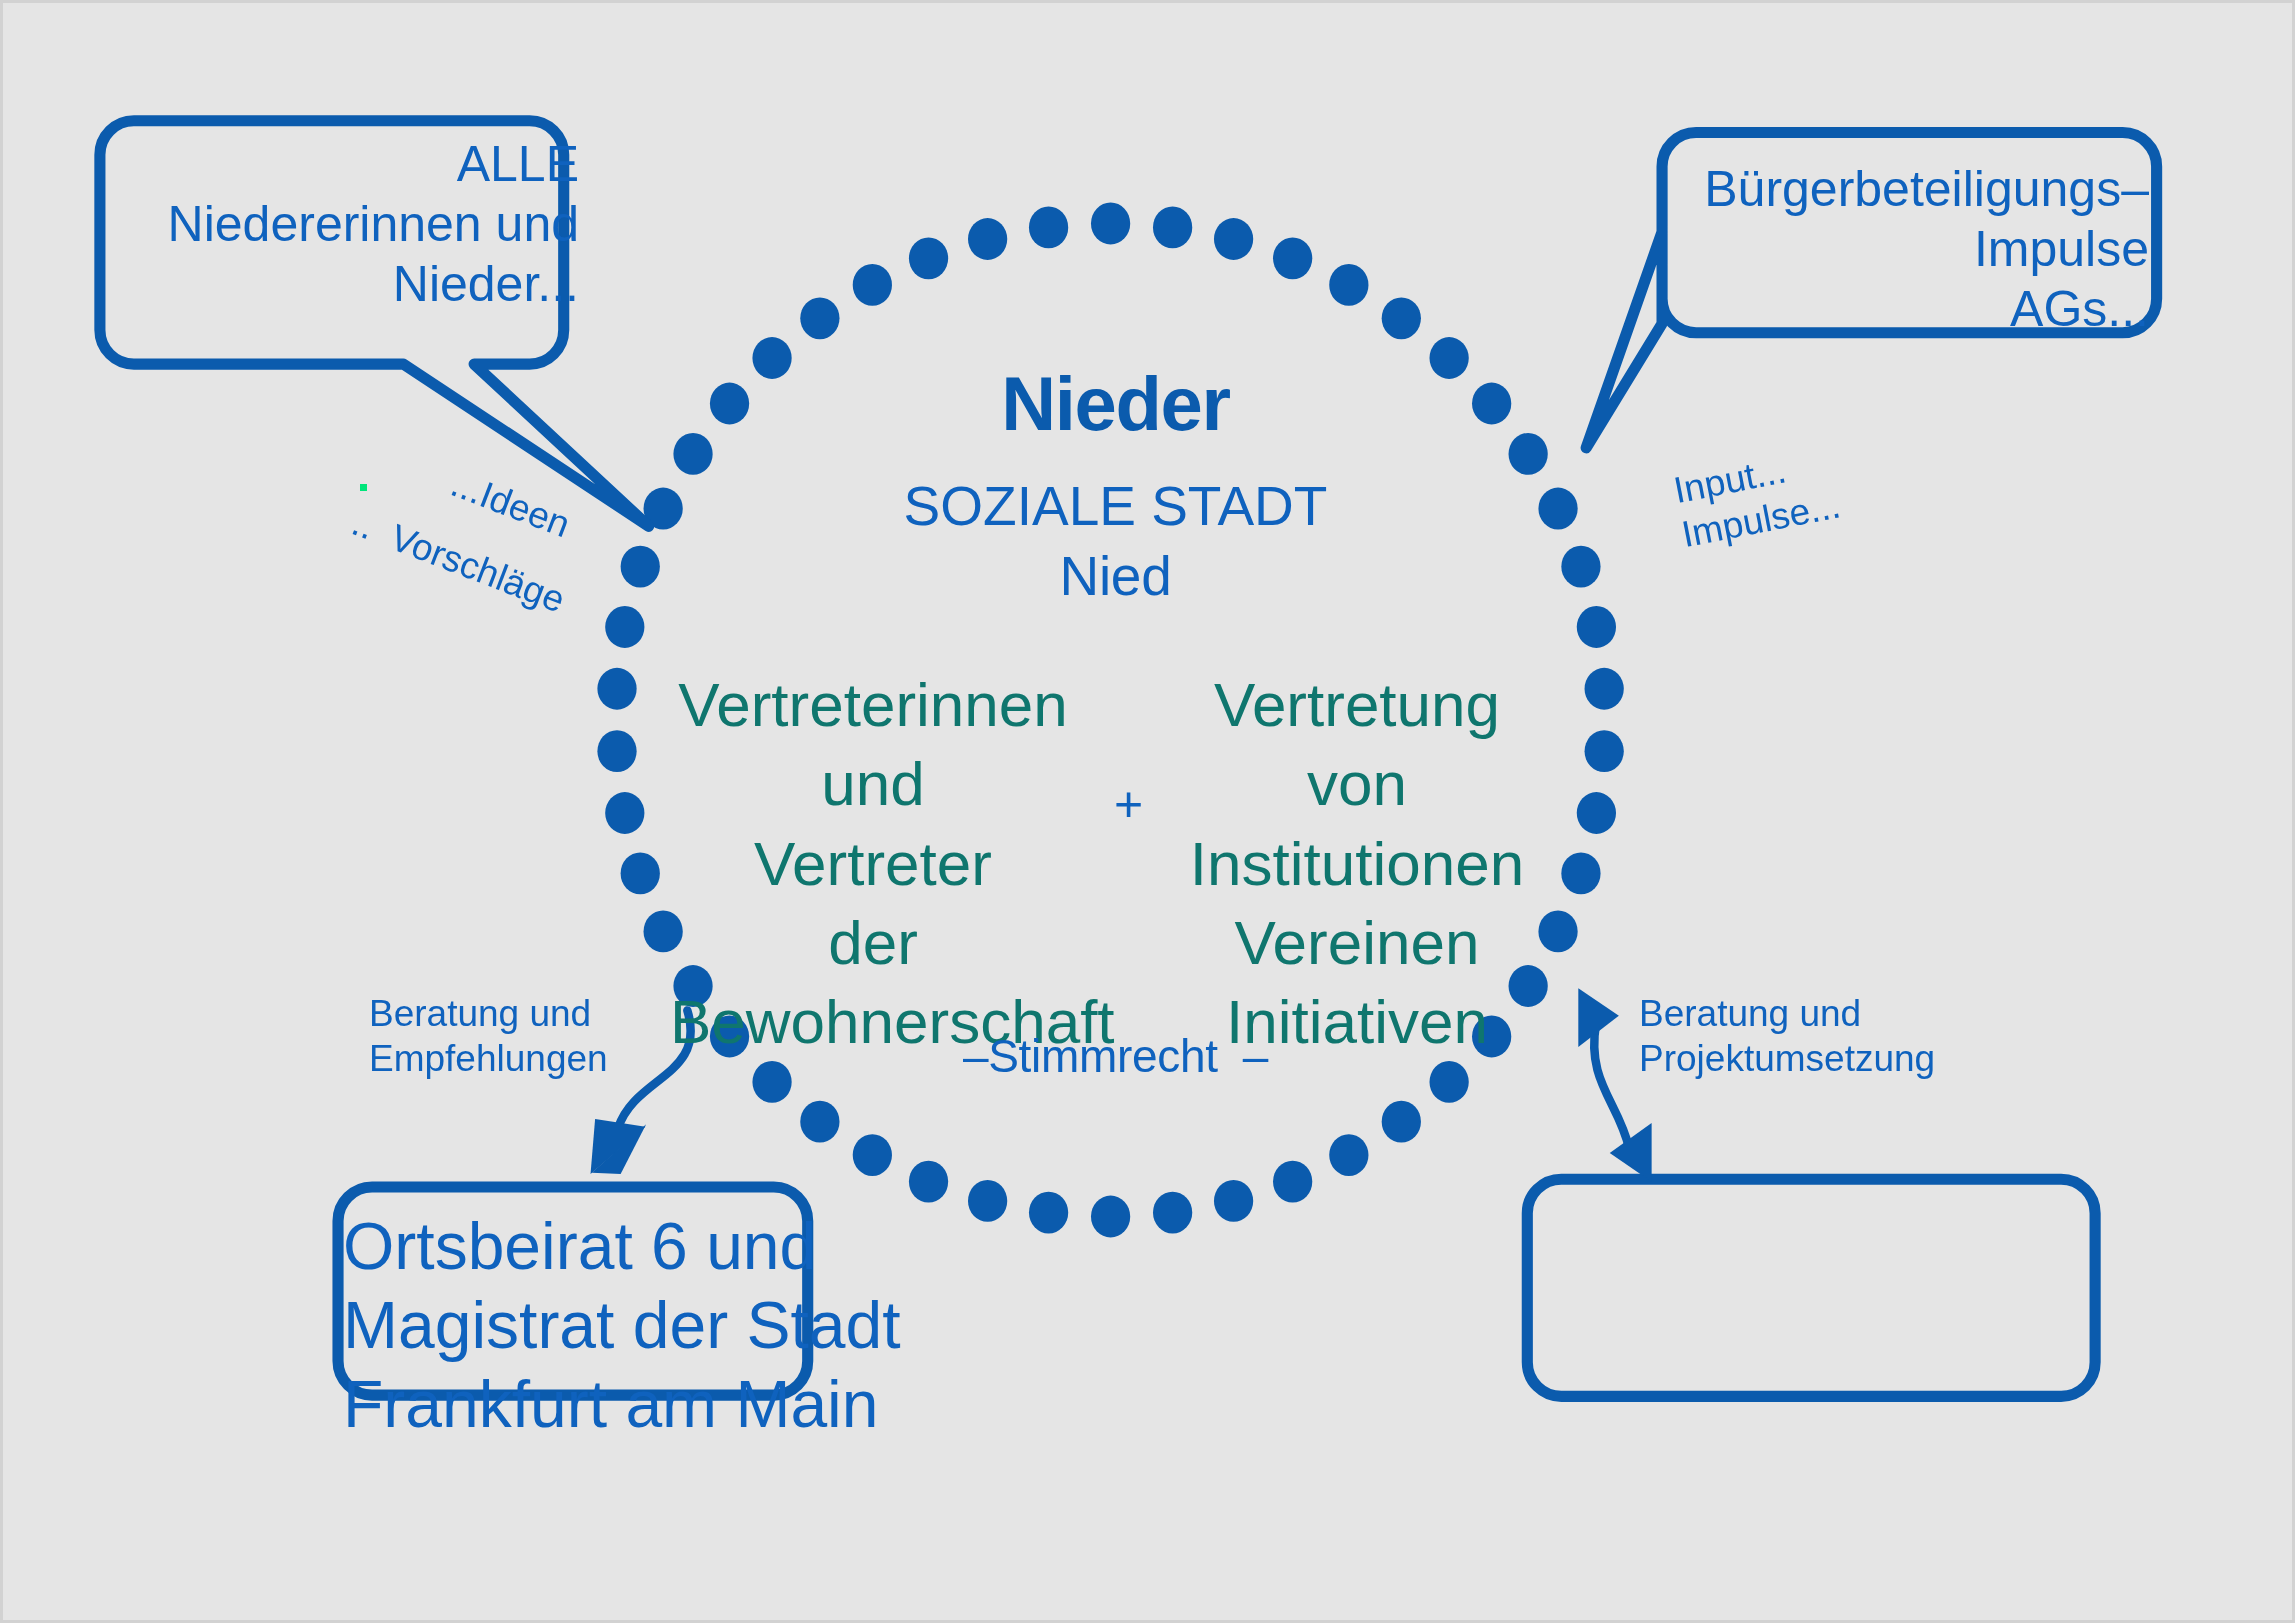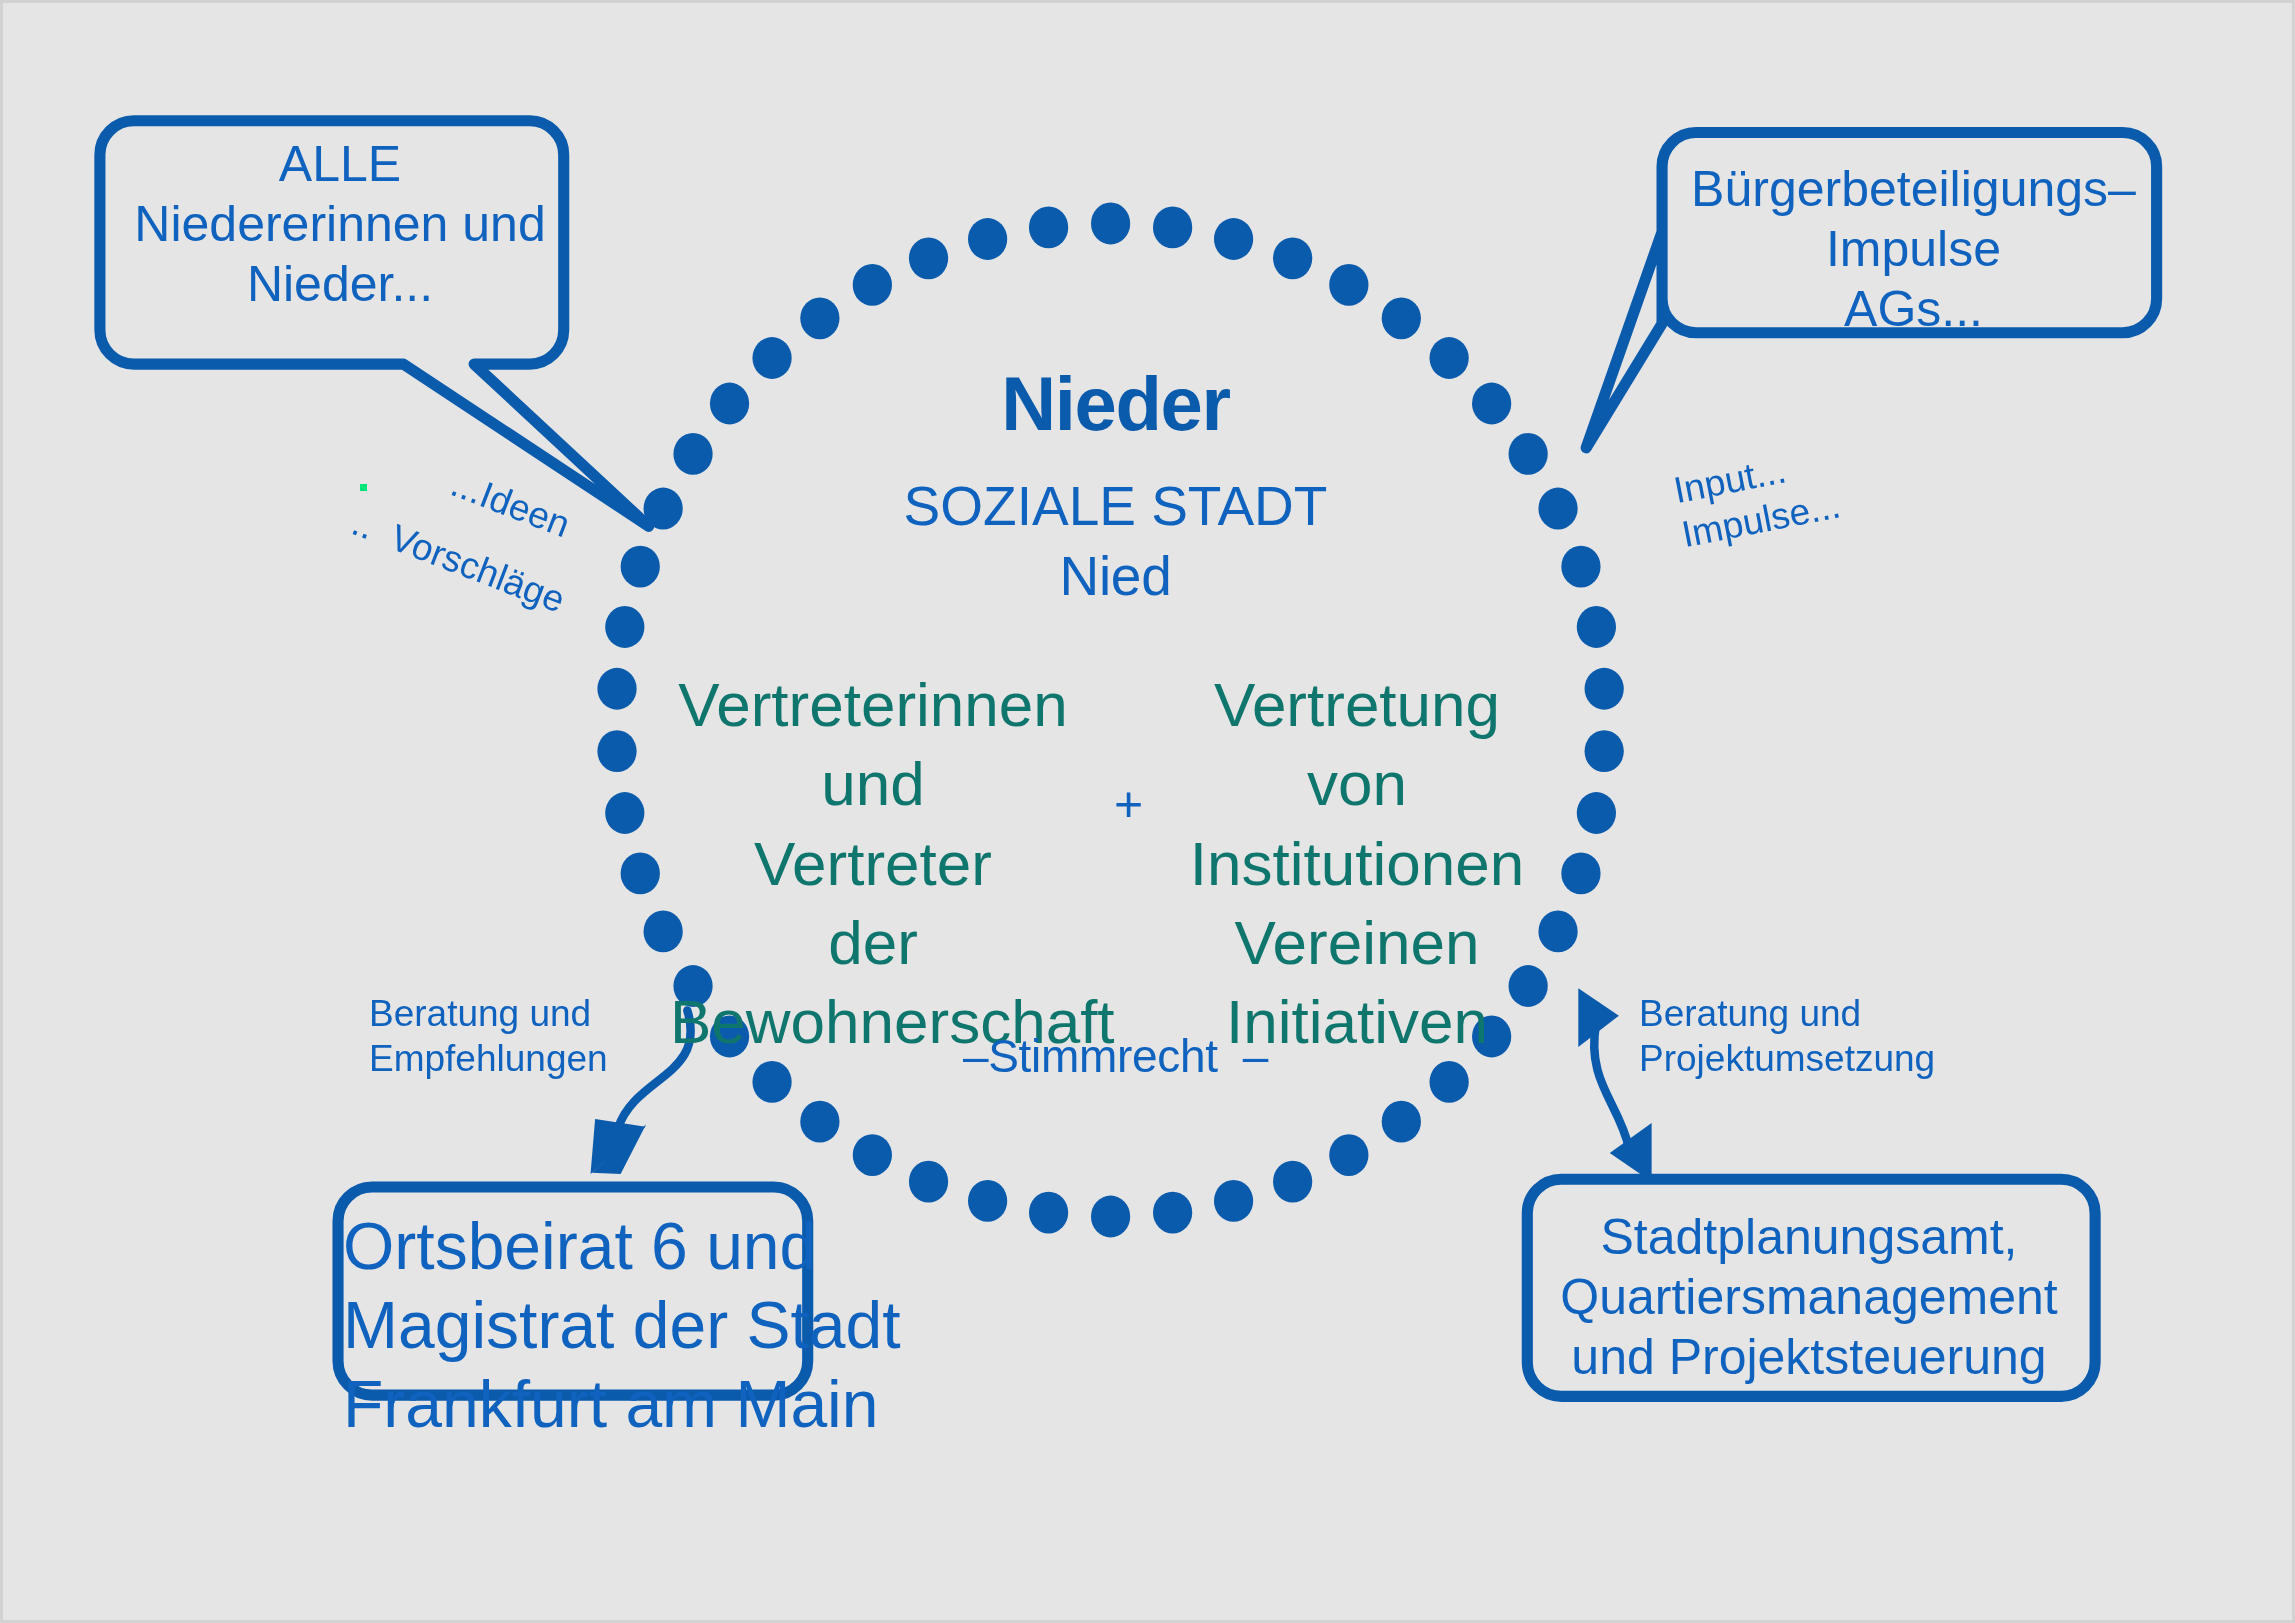--- a/index.html
+++ b/index.html
@@ -77,21 +77,21 @@
   }
   #stimmrecht {
     left: 864px; top: 1027px; width: 497px;
     font-size: 46px;
   }
 
   
   .node-text {
     position: absolute;
     color: #0f62be;
-    text-align: center;
+    text-align: right;
     white-space: pre;
     line-height: 1.2;
   }
   #bubble-tl-text { left: 98px;  top: 131px;  width: 478px; font-size: 50px; }
   #bubble-tr-text { left: 1675px; top: 156px;  width: 471px; font-size: 50px; }
   #box-bl-text    { left: 340px;  top: 1204px; width: 458px; font-size: 66px; }
   #box-br-text    { left: 1531px; top: 1204px; width: 550px; font-size: 50px; }
 
   
   .ann {
@@ -285,23 +285,20 @@
 
   <div class="node-text" id="bubble-tl-text">ALLE
 Niedererinnen und
 Nieder...</div>
   <div class="node-text" id="bubble-tr-text">Bürgerbeteiligungs–
 Impulse
 AGs...</div>
   <div class="node-text" id="box-bl-text">Ortsbeirat 6 und
 Magistrat der Stadt
 Frankfurt am Main</div>
-  <div class="node-text" id="box-br-text">Stadtplanungsamt,
-Quartiersmanagement
-und Projektsteuerung</div>
 
   <div class="ann" id="ann-bl">Beratung und
 Empfehlungen</div>
   <div class="ann" id="ann-br">Beratung und
 Projektumsetzung</div>
 
   <div class="ann-rot" id="ann-ideen">...Ideen</div>
   <div class="ann-rot" id="ann-vorschlaege">..  Vorschläge</div>
   <div class="ann-rot" id="ann-input">Input...</div>
   <div class="ann-rot" id="ann-impulse">Impulse...</div>

